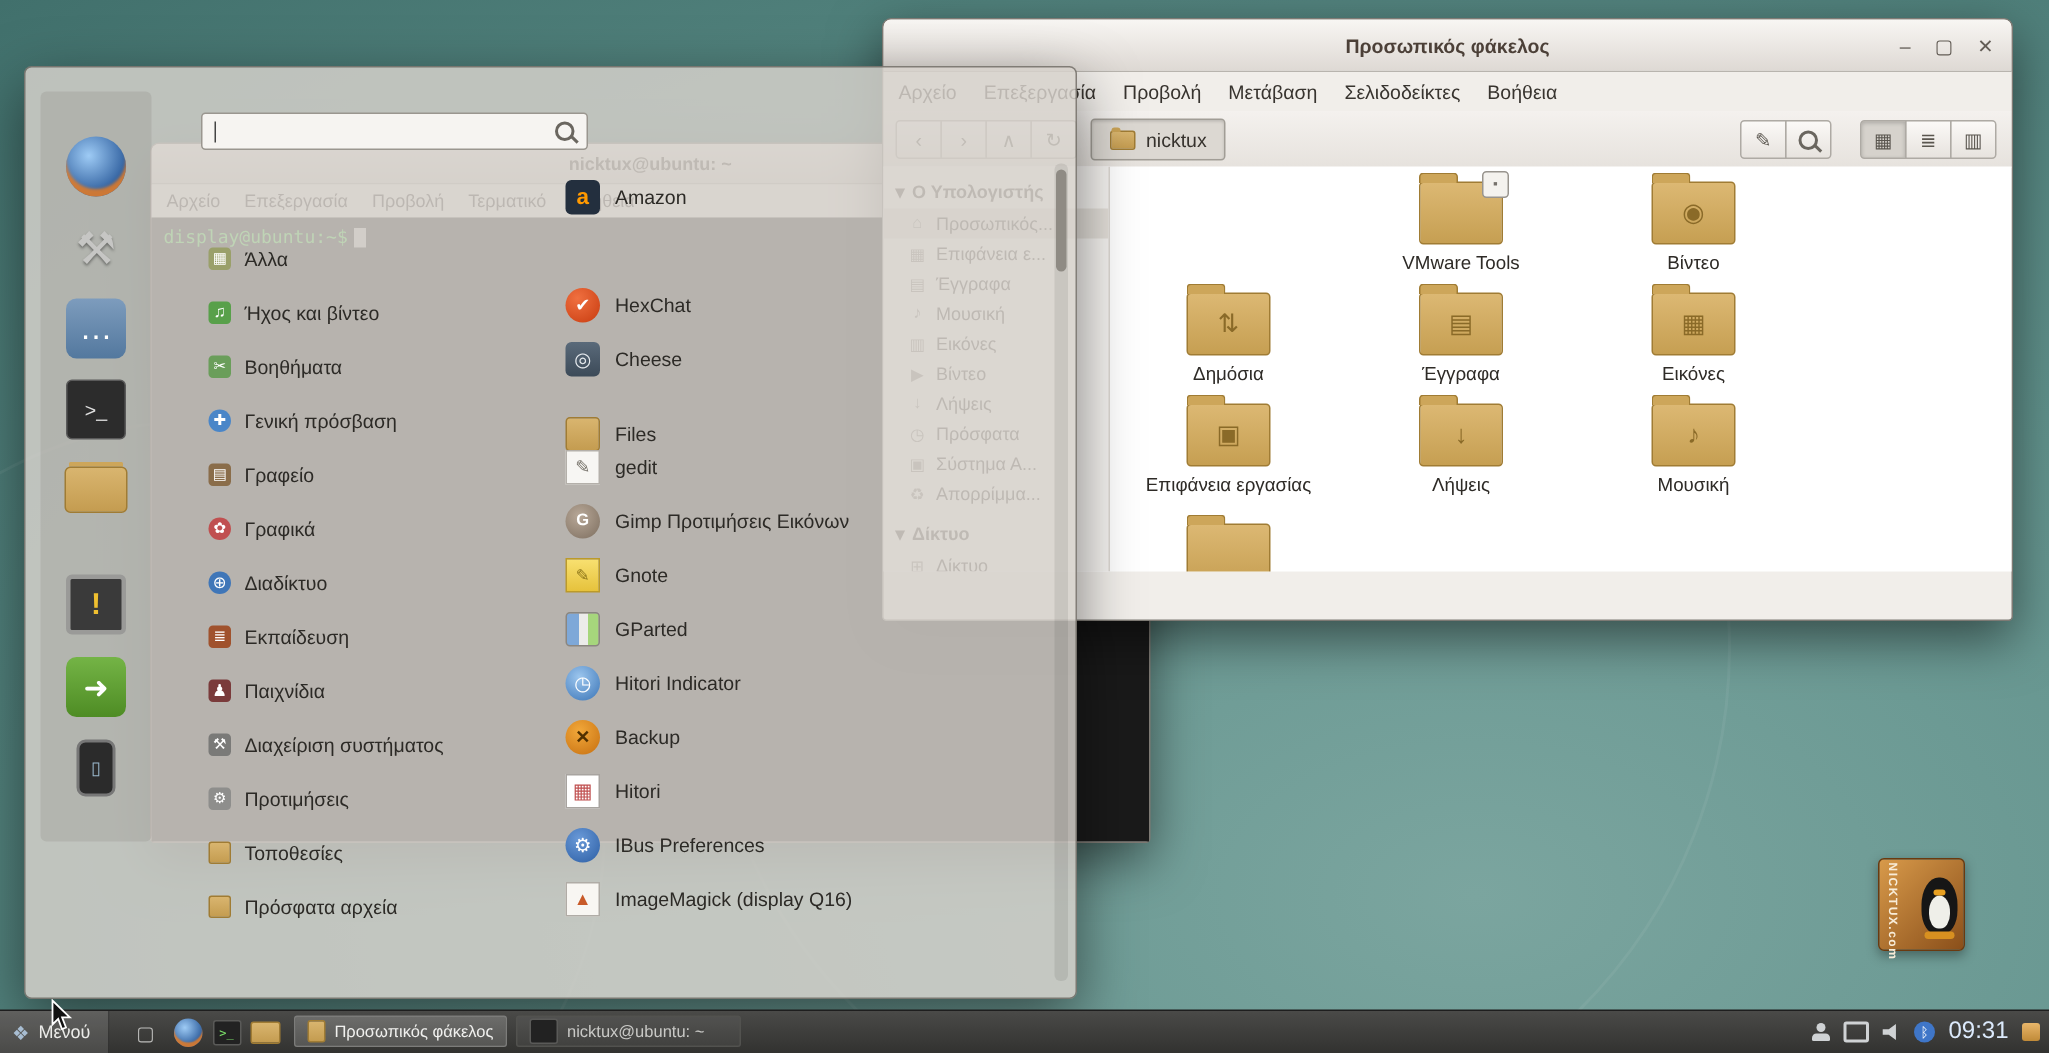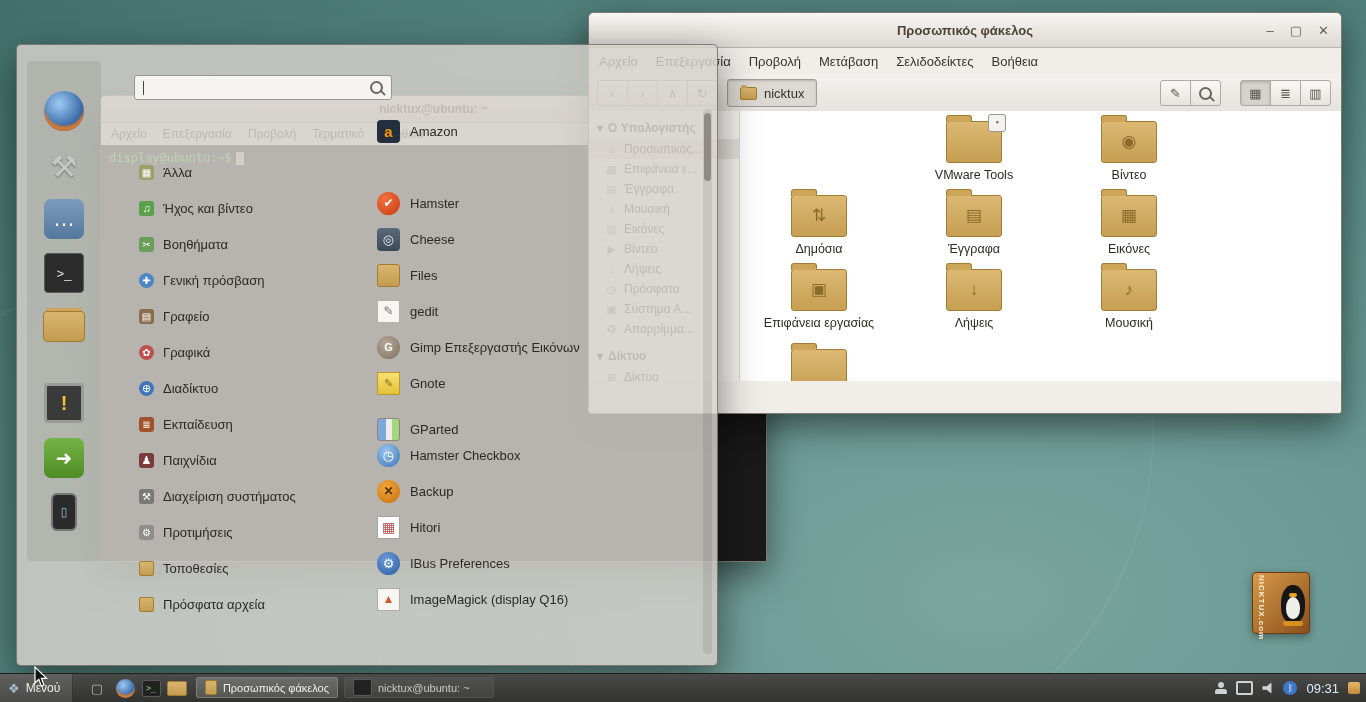--- a/index.html
+++ b/index.html
@@ -149,21 +149,21 @@
   .task2{left:344px;width:150px;background:rgba(255,255,255,0.06);border:1px solid #52524f;color:#c9c9c6;}
   .tray{position:absolute;right:6px;top:0;height:28px;display:flex;align-items:center;gap:9px;}
   .tr-user{width:12px;height:12px;position:relative;}
   .tr-user::before{content:"";position:absolute;left:3px;top:0;width:6px;height:6px;background:#cfd2d4;border-radius:50%;}
   .tr-user::after{content:"";position:absolute;left:0;bottom:0;width:12px;height:5px;background:#cfd2d4;border-radius:3px 3px 1px 1px;}
   .tr-disp{width:13px;height:10px;border:2px solid #cfd2d4;border-radius:2px;}
   .tr-vol{width:12px;height:12px;background:#cfd2d4;
     clip-path:polygon(0 35%,35% 35%,75% 5%,75% 95%,35% 65%,0 65%);}
   .tr-bt{width:14px;height:14px;border-radius:50%;background:#3f76c8;color:#fff;font-size:9px;
     display:flex;align-items:center;justify-content:center;}
-  .tr-clock{font-size:13px;color:#dceafc;text-align:right;}
+  .tr-clock{font-size:16px;color:#dceafc;text-align:right;}
   .tr-extra{width:12px;height:12px;border-radius:2px;background:linear-gradient(#e8b66a,#c08a38);}
 
   .cursor{position:absolute;left:34px;top:666px;z-index:50;}
 </style>
 </head>
 <body>
 
 <div class="screen">
   <div class="deco d1"></div>
   <div class="deco d2"></div>
@@ -492,63 +492,63 @@
     <div class="app-row" style="top:71px">
         <span class="app-ic" style="background:#232f3e;border-radius:4px;color:#ff9900;font-weight:bold;font-size:15px">
           <span>a</span>
         </span>
         <span class="row-label">Amazon</span>
       </div>
     <div class="app-row" style="top:143px">
         <span class="app-ic" style="background:radial-gradient(circle at 35% 30%,#f07040,#c83c10);border-radius:50%;color:#fff;font-size:12px">
           <span>✔</span>
         </span>
-        <span class="row-label">Hamster</span>
+        <span class="row-label">HexChat</span>
       </div>
     <div class="app-row" style="top:179px">
         <span class="app-ic" style="background:linear-gradient(#5a6a7a,#3c4a58);border-radius:4px;color:#e8ecf0;font-size:13px">
           <span>◎</span>
         </span>
         <span class="row-label">Cheese</span>
       </div>
-    <div class="app-row" style="top:215px">
+    <div class="app-row" style="top:229px">
         <span class="app-ic" style="background:linear-gradient(#d9b56f,#c49c50);border:1px solid #a07c34;border-radius:3px">
           <span></span>
         </span>
         <span class="row-label">Files</span>
       </div>
     <div class="app-row" style="top:251px">
         <span class="app-ic" style="background:#f7f6f3;border:1px solid #b4b0aa;color:#76726a;font-size:12px">
           <span>✎</span>
         </span>
         <span class="row-label">gedit</span>
       </div>
     <div class="app-row" style="top:287px">
         <span class="app-ic" style="background:radial-gradient(circle at 40% 35%,#b8a898,#7d6e5f);border-radius:50%;color:#fff;font-size:11px;font-weight:bold">
           <span>G</span>
         </span>
-        <span class="row-label">Gimp Επεξεργαστής Εικόνων</span>
+        <span class="row-label">Gimp Προτιμήσεις Εικόνων</span>
       </div>
     <div class="app-row" style="top:323px">
         <span class="app-ic" style="background:linear-gradient(#f8e070,#e6c23c);border:1px solid #bb9a2a;color:#8a7318;font-size:11px">
           <span>✎</span>
         </span>
         <span class="row-label">Gnote</span>
       </div>
-    <div class="app-row" style="top:369px">
+    <div class="app-row" style="top:359px">
         <span class="app-ic" style="background:linear-gradient(90deg,#7ea8d8 0 38%,#ececea 38% 68%,#a6d67c 68%);border:1px solid #8a8680;border-radius:3px">
           <span></span>
         </span>
         <span class="row-label">GParted</span>
       </div>
     <div class="app-row" style="top:395px">
         <span class="app-ic" style="background:radial-gradient(circle at 40% 32%,#9cc6ee,#3a74b6);border-radius:50%;color:#fff;font-size:13px">
           <span>◷</span>
         </span>
-        <span class="row-label">Hamster Checkbox</span>
+        <span class="row-label">Hitori Indicator</span>
       </div>
     <div class="app-row" style="top:431px">
         <span class="app-ic" style="background:radial-gradient(circle at 40% 32%,#f2a83a,#c66f10);border-radius:50%;color:#513000;font-size:12px;font-weight:bold">
           <span>✕</span>
         </span>
         <span class="row-label">Backup</span>
       </div>
     <div class="app-row" style="top:467px">
         <span class="app-ic" style="background:#ffffff;border:1px solid #a8a4a0;color:#c05050;font-size:14px">
           <span>▦</span>

